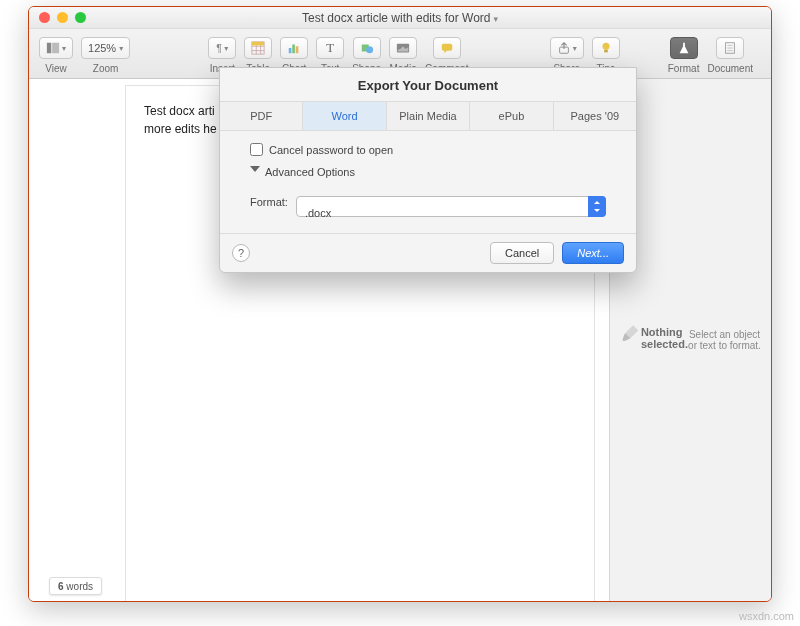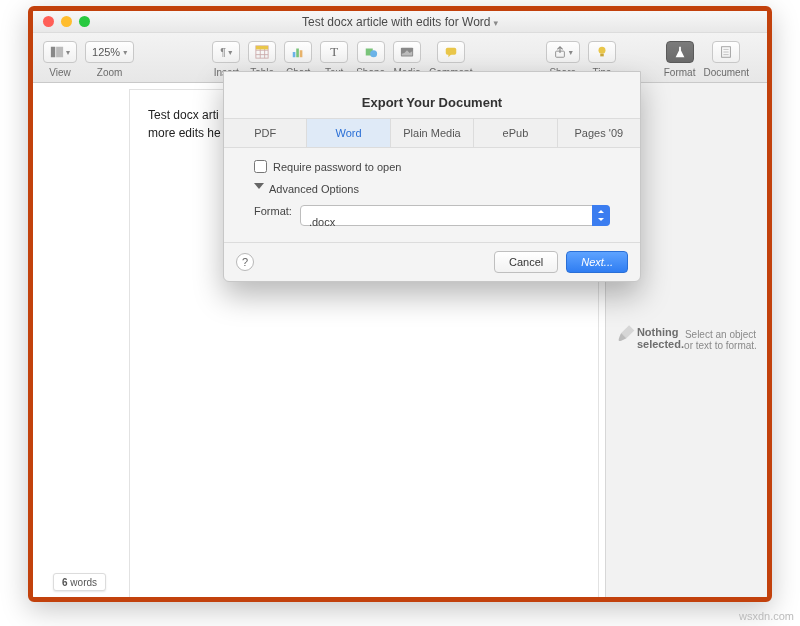--- a/index.html
+++ b/index.html
@@ -1,19 +1,19 @@
 <!DOCTYPE html>
 <html><head>
 <meta charset="utf-8">
 <style>
   * { margin: 0; padding: 0; box-sizing: border-box; font-family: -apple-system, "Helvetica Neue", Arial, sans-serif; }
   body { background: #fff; width: 800px; height: 626px; position: relative; }
 
   .window { position: absolute; left: 28px; top: 6px; width: 744px; height: 596px;
-            border: 5px solid #c2410c; border-radius: 6px; overflow: hidden;
+            border: 1px solid #c2410c; border-radius: 6px; overflow: hidden;
             background: #f6f6f6; box-shadow: 0 8px 28px rgba(0,0,0,.22); }
 
   
   .titlebar { height: 22px; background: linear-gradient(#f7f7f7,#e8e8e8); border-bottom:1px solid #dcdcdc;
               display:flex; align-items:center; position:relative; }
   .traffic { display:flex; gap:7px; padding-left:10px; }
   .tl { width:11px; height:11px; border-radius:50%; }
   .tl.r{background:#ff5f57;} .tl.y{background:#ffbd2e;} .tl.g{background:#28c940;}
   .title { position:absolute; left:0; right:0; text-align:center; font-size:12px; color:#4a4a4a; pointer-events:none;}
   .title .arr{font-size:9px; color:#8a8a8a; margin-left:3px;}
@@ -47,29 +47,29 @@
   .inspector { width:162px; background:#f2f2f2; border-left:1px solid #d7d7d7; display:flex;
                align-items:center; justify-content:center; padding:20px 10px; }
   .brush { width:42px; height:42px; margin-bottom:14px; }
   .nosel-title{font-size:11px; font-weight:600; color:#6e6e6e; margin-bottom:4px;}
   .nosel-sub{font-size:10px; color:#8a8a8a; text-align:center;}
 
   
   .sheet { position:absolute; left:190px; top:60px; width:418px; background:#f4f4f4;
            border:1px solid #c7c7c7; border-radius:0 0 6px 6px; box-shadow:0 14px 30px rgba(0,0,0,.28);
            z-index:50; }
-  .sheet-title{ text-align:center; font-size:13px; font-weight:600; color:#333; padding:23px 0 8px;}
+  .sheet-title{ text-align:center; font-size:13px; font-weight:600; color:#333; padding:10px 0 8px;}
   .tabs{ display:flex; border-top:1px solid #dcdcdc; border-bottom:1px solid #dcdcdc; background:#f0f0f0;}
   .tab{ flex:1; text-align:center; font-size:11px; color:#555; padding:8px 4px; border-right:1px solid #dcdcdc; cursor:pointer;}
   .tab:last-child{border-right:none;}
   .tab.active{ background:#dfeaf7; color:#2a6fd6;}
   .sheet-body{ padding:12px 30px 6px; font-size:11px; color:#444;}
   .cbrow{display:flex; align-items:center; gap:6px; margin-bottom:10px;}
   .cbrow input{width:13px; height:13px;}
-  .adv{display:flex; align-items:flex-start; gap:5px; margin-bottom:10px; cursor:pointer;}
+  .adv{display:flex; align-items:flex-start; gap:5px; margin-bottom:18px; cursor:pointer;}
   .tri{display:inline-block; width:0;height:0;border-left:5px solid transparent;border-right:5px solid transparent;border-top:6px solid #666;}
   .formatrow{display:flex; gap:8px; margin:4px 0 10px;}
   .select{flex:1; position:relative;}
   .select .field{height:21px; background:#fff; border:1px solid #bdbdbd; border-radius:4px;
                  font-size:11px; padding:12px 22px 0 8px; display:flex; align-items:center;}
   .select .cap{position:absolute; right:0; top:0; width:18px; height:21px; background:#3b7df0;
                border-radius:0 4px 4px 0; display:flex; align-items:center; justify-content:center;}
   .select .cap::before{content:""; width:0;height:0;border-left:3px solid transparent;border-right:3px solid transparent;border-bottom:3px solid #fff; position:absolute; top:5px;}
   .select .cap::after{content:""; width:0;height:0;border-left:3px solid transparent;border-right:3px solid transparent;border-top:3px solid #fff; position:absolute; bottom:5px;}
   .sheet-footer{border-top:1px solid #dcdcdc; padding:8px 12px; display:flex; align-items:center;}
@@ -283,21 +283,21 @@
     <div class="tabs">
       <div class="tab">PDF</div>
       <div class="tab active">Word</div>
       <div class="tab">Plain Media</div>
       <div class="tab">ePub</div>
       <div class="tab">Pages '09</div>
     </div>
     <div class="sheet-body">
       <label class="cbrow">
         <input type="checkbox" style="">
-        <span>Require password to open</span>
+        <span>Cancel password to open</span>
       </label>
       <div class="adv">
         <span class="tri"></span>
         <span>Advanced Options</span>
       </div>
       <div class="formatrow">
         <span>Format:</span>
         <div class="select">
           <div class="field">
               <span>.docx</span>

